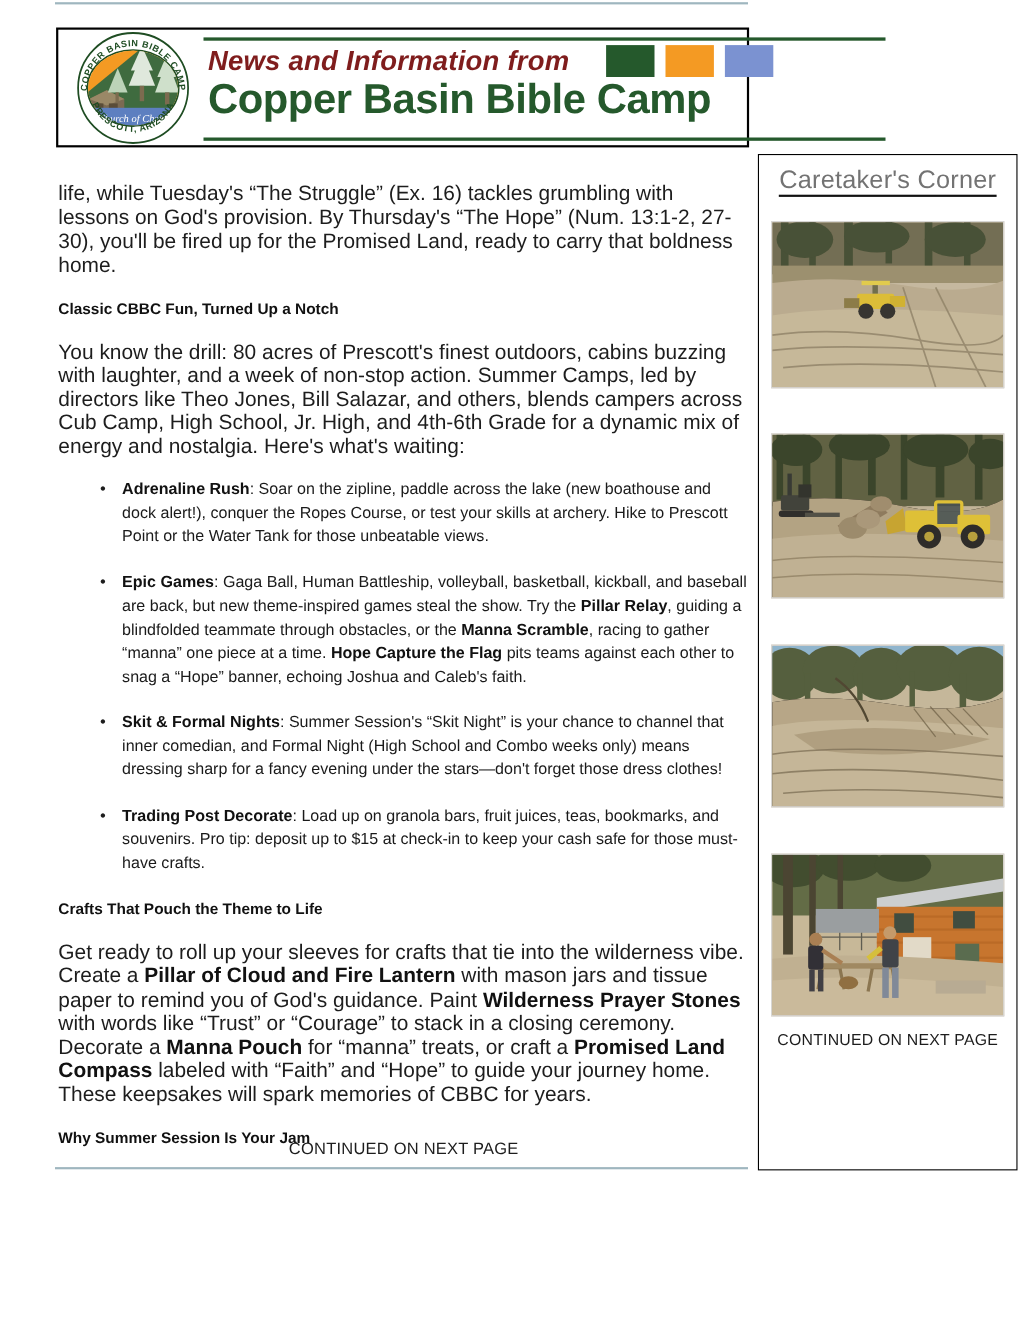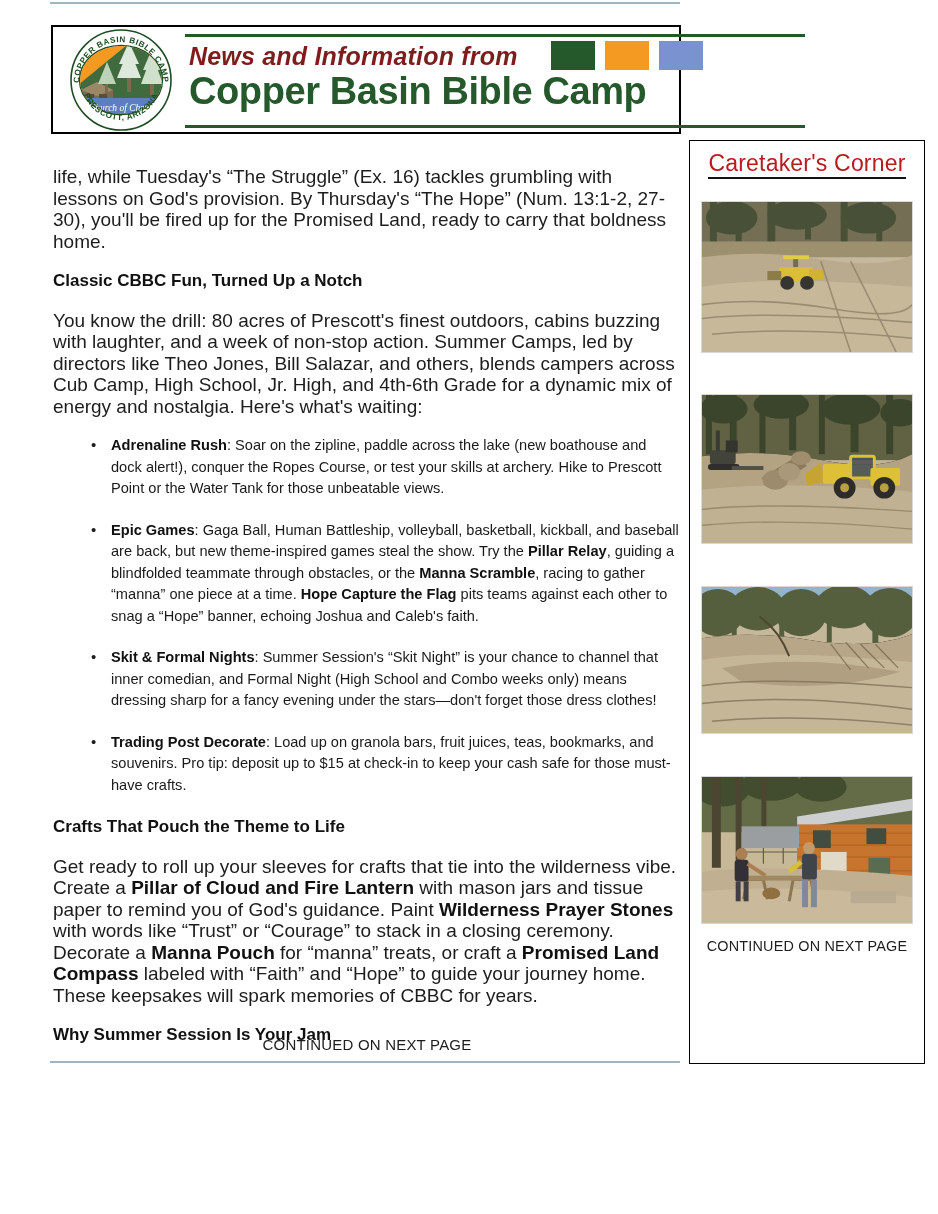--- a/index.html
+++ b/index.html
@@ -115,21 +115,21 @@
     width: 628px;
   }
   .main-col p {
     margin: 0 0 18px 0;
     font-size: 19px;
     line-height: 21.5px;
     color: #1d1d1d;
   }
   .main-col h3 {
     margin: 0 0 18px 0;
-    font-size: 17px;
+    font-size: 14px;
     line-height: 21.5px;
     font-weight: bold;
     color: #111111;
   }
   .main-col ul {
     margin: 0 0 14px 0;
     padding-left: 38px;
     list-style: none;
   }
   .main-col li {
@@ -177,21 +177,21 @@
     height: 924px;
     border: 1.5px solid #000000;
     box-sizing: border-box;
     background: #ffffff;
   }
   .sidebar-title {
     margin: 9px 0 0 0;
     text-align: center;
     font-size: 23px;
     font-weight: normal;
-    color: #b91c1c;
+    color: #737373;
     letter-spacing: 0.2px;
   }
   .sidebar-title span {
     border-bottom: 2px solid #111111;
     padding-bottom: 1px;
   }
   .photo {
     width: 212px;
     margin: 0 auto;
     display: block;

